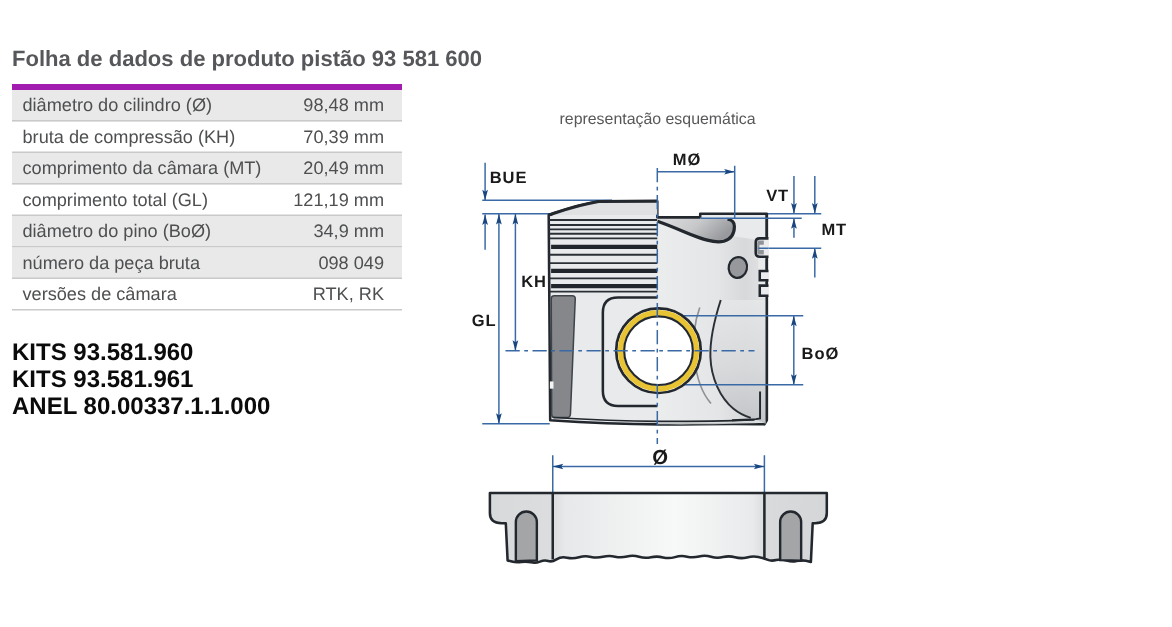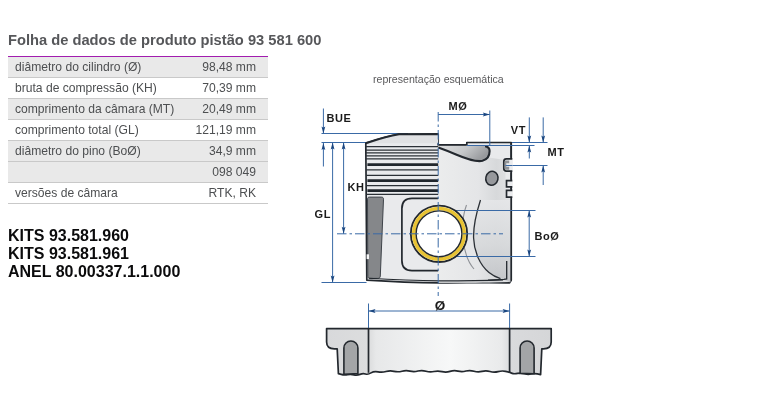--- a/index.html
+++ b/index.html
@@ -1,18 +1,18 @@
 <!DOCTYPE html>
 <html><head>
 <meta charset="utf-8">
 <style>
   html,body{margin:0;padding:0;background:#ffffff;}
   body{width:781px;height:418px;position:relative;font-family:"Liberation Sans",sans-serif;overflow:hidden;}
   .title{position:absolute;left:8px;top:13px;font-size:14.7px;font-weight:bold;color:#56575a;margin-top:19px;}
-  .tbl{position:absolute;left:8px;top:56px;width:260px;border-top:1px solid #a21caf;}
+  .tbl{position:absolute;left:8px;top:56px;width:260px;border-top:4px solid #a21caf;}
   .row{height:20px;line-height:20px;border-bottom:1px solid #c9c9c9;font-size:12.1px;color:#4d4f51;position:relative;}
   .row.g{background:#e9e9e9;}
   .row .l{position:absolute;left:7px;top:0;}
   .row .r{position:absolute;right:12px;top:0;}
   .kits{position:absolute;left:8px;top:227px;font-size:16px;font-weight:bold;color:#0b0b0c;line-height:18px;}
   svg{position:absolute;left:0;top:0;}
 </style>
 </head>
 <body>
 <div class="title">Folha de dados de produto pistão 93 581 600</div>
@@ -31,20 +31,21 @@
     </div>
   <div class="row">
       <span class="l">comprimento total (GL)</span>
       <span class="r">121,19 mm</span>
     </div>
   <div class="row g">
       <span class="l">diâmetro do pino (BoØ)</span>
       <span class="r">34,9 mm</span>
     </div>
   <div class="row g">
+      <span class="l">número da peça bruta</span>
       <span class="r">098 049</span>
     </div>
   <div class="row">
       <span class="l">versões de câmara</span>
       <span class="r">RTK, RK</span>
     </div>
 </div>
 <div class="kits">KITS 93.581.960<br>KITS 93.581.961<br>ANEL 80.00337.1.1.000</div>
 <svg width="781" height="418" viewBox="0 0 781 418">
 <defs>

